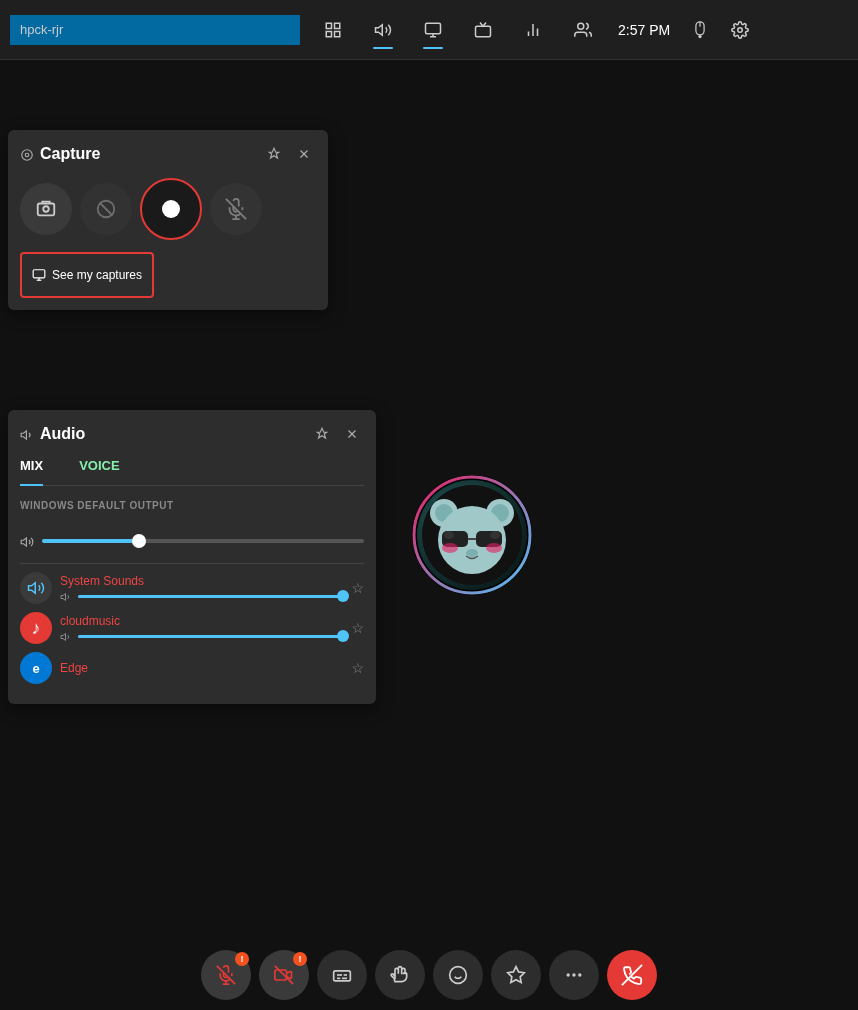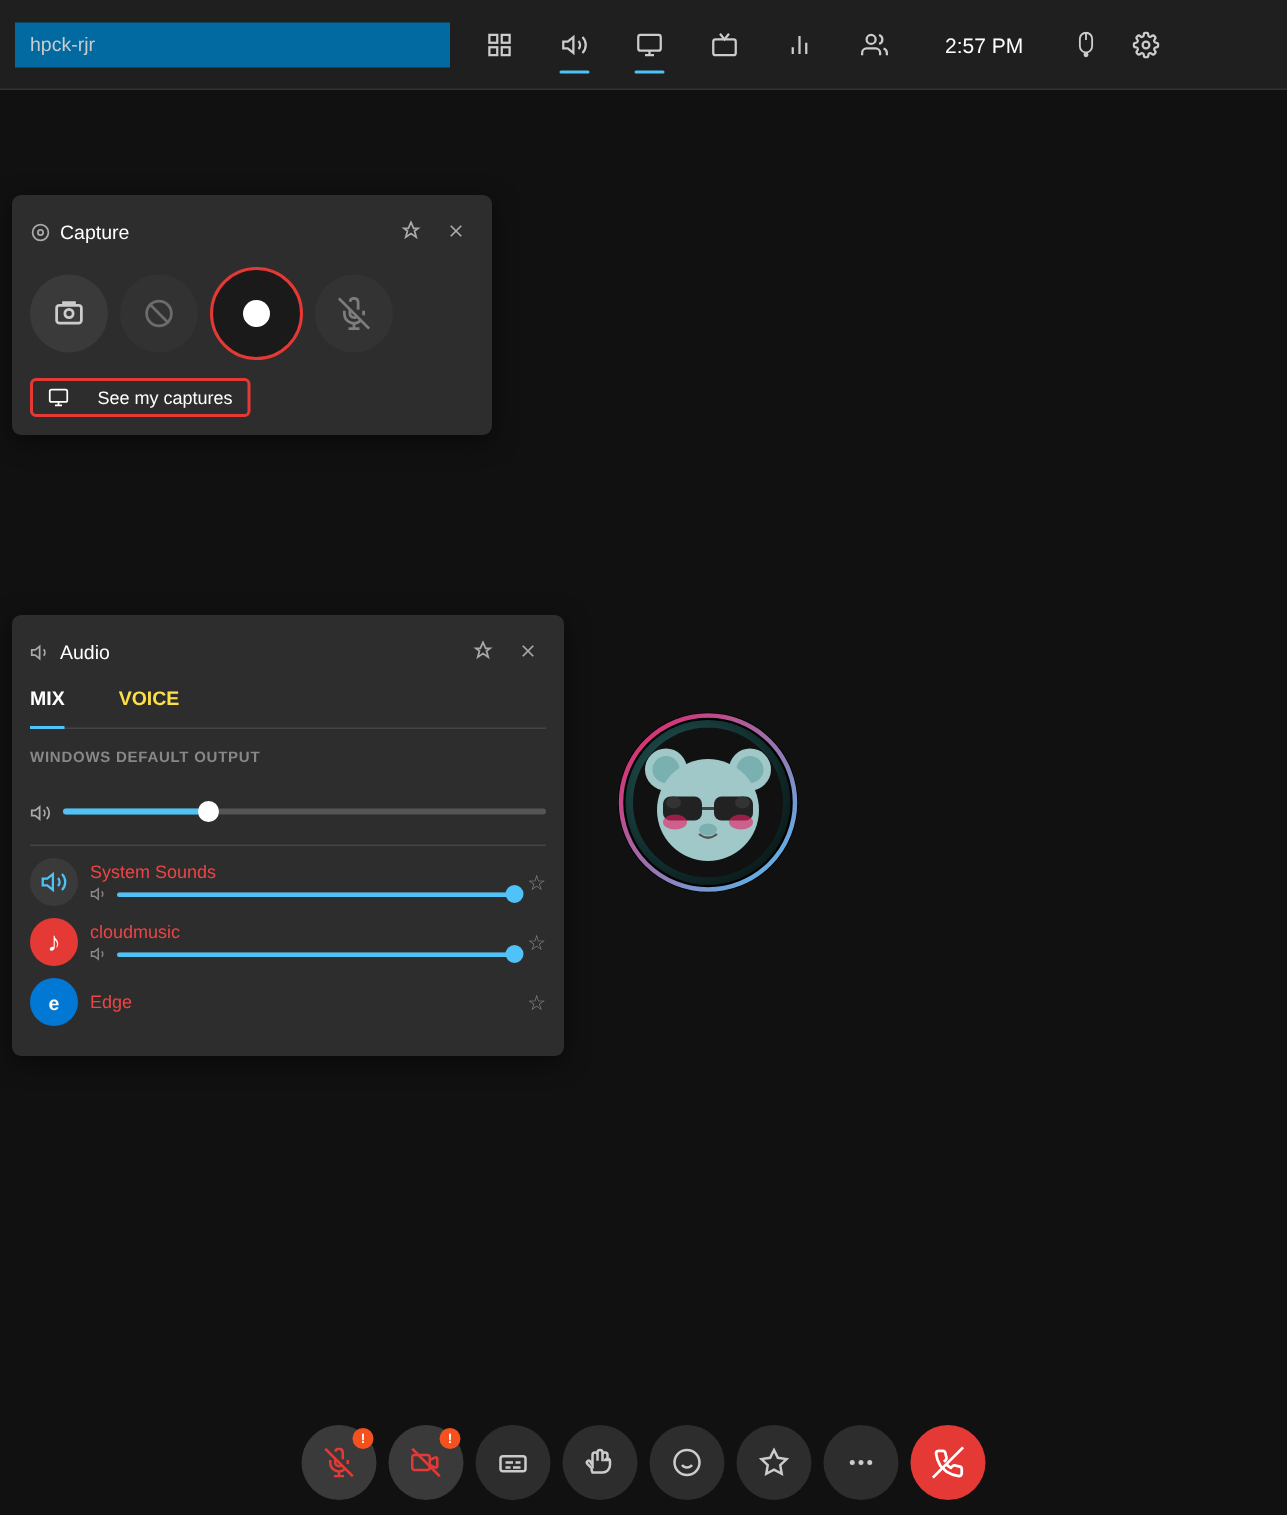--- a/index.html
+++ b/index.html
@@ -64,21 +64,21 @@
       transform: translateX(-50%);
       width: 20px;
       height: 2px;
       background: #4fc3f7;
       border-radius: 2px;
     }
     .time-display {
       color: #fff;
       font-size: 14px;
       font-weight: 500;
-      margin: 0 20px;
+      margin: 0 8px;
     }
     .top-icon-sm {
       color: #ccc;
       font-size: 16px;
       width: 36px;
       height: 36px;
       display: flex;
       align-items: center;
       justify-content: center;
       cursor: pointer;
@@ -132,22 +132,22 @@
       box-shadow: 0 4px 16px rgba(0,0,0,0.5);
     }
     .panel-header {
       display: flex;
       align-items: center;
       justify-content: space-between;
       margin-bottom: 12px;
     }
     .panel-title {
       color: #fff;
-      font-size: 13px;
-      font-weight: 400;
+      font-size: 16px;
+      font-weight: 700;
       display: flex;
       align-items: flex-end;
       gap: 6px;
     }
     .panel-actions {
       display: flex;
       gap: 6px;
     }
     .panel-btn {
       background: none;
@@ -195,27 +195,27 @@
 
     .capture-subtitle {
       color: #bbb;
       font-size: 11px;
       margin-bottom: 10px;
     }
 
     .see-captures-btn {
       display: flex;
       align-items: center;
-      gap: 19px;
+      gap: 6px;
       background: none;
       border: 2px solid #e53935;
       border-radius: 4px;
       color: #fff;
       font-size: 12px;
-      padding: 4px 10px;
+      padding: 14px 10px;
       cursor: pointer;
       width: fit-content;
     }
 
     
     .audio-panel {
       position: absolute;
       top: 350px;
       left: 8px;
       width: 368px;
@@ -226,21 +226,21 @@
     }
 
     .panel-tabs {
       display: flex;
       gap: 36px;
       margin-bottom: 14px;
       border-bottom: 1px solid #444;
       padding-bottom: 6px;
     }
     .panel-tab {
-      color: #fde047;
+      color: #86efac;
       font-size: 13px;
       font-weight: 600;
       cursor: pointer;
       padding-bottom: 6px;
       position: relative;
     }
     .panel-tab.active {
       color: #fff;
     }
     .panel-tab.active::after {

